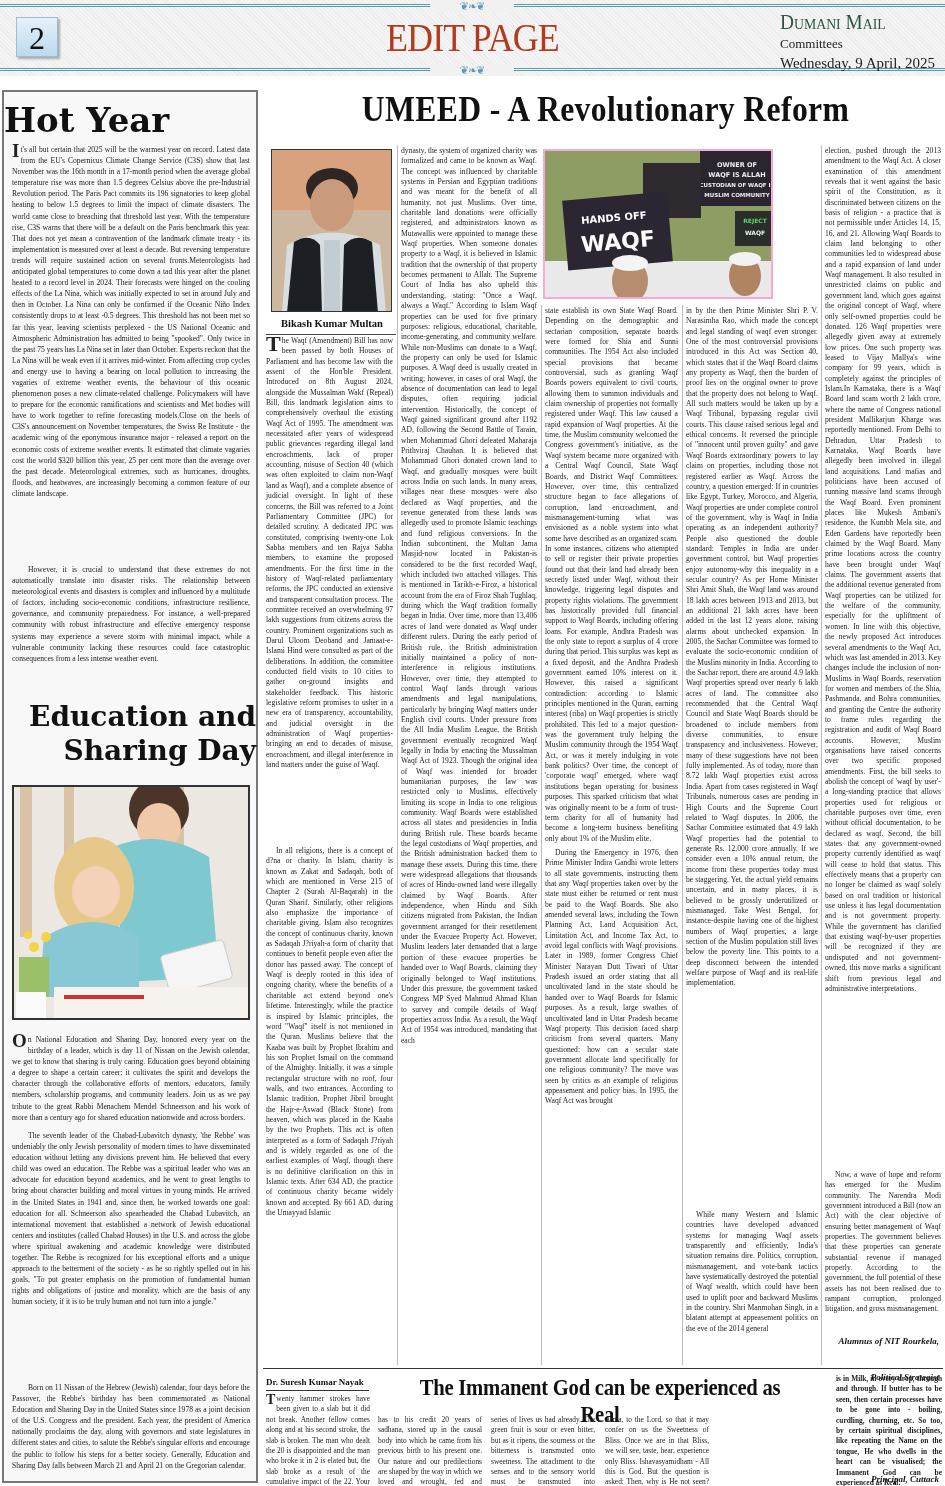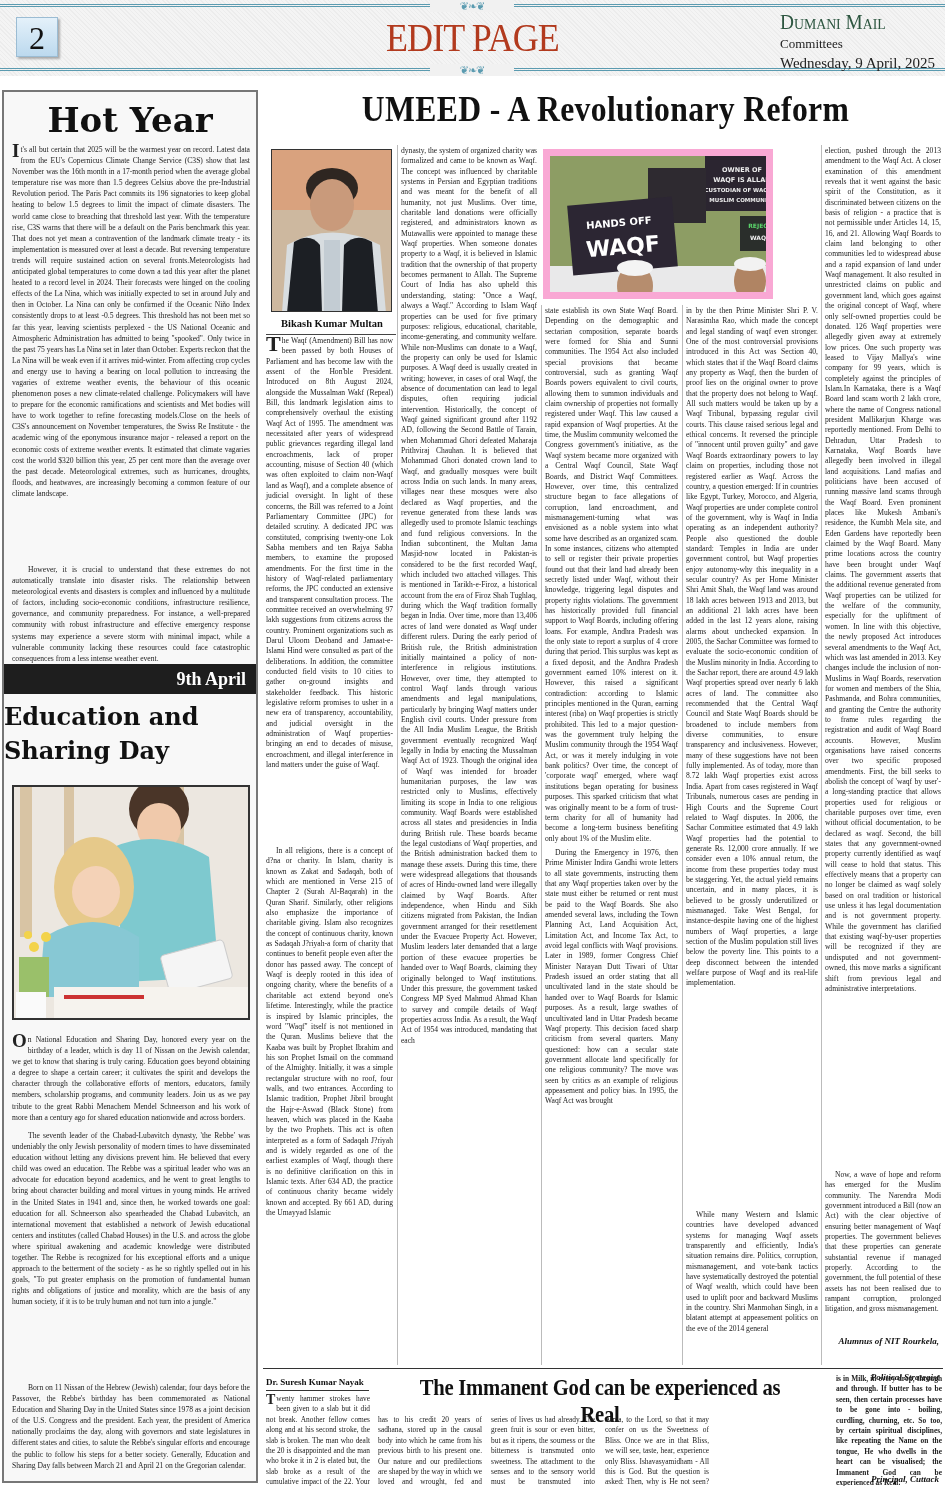--- a/index.html
+++ b/index.html
@@ -11,34 +11,34 @@
 .mh-line.top{top:4px}.mh-line.bot{top:68px}
 .swirl{position:absolute;left:430px;width:84px;height:12px;background:#f1f1f1;text-align:center;color:#5b9bb0;font-size:11px;line-height:12px;letter-spacing:-1px}
 .swirl.top{top:0}.swirl.bot{top:64px}
 .pagenum{position:absolute;left:16px;top:17px;width:42px;height:40px;background:linear-gradient(#e4f1fa,#bcd9ee);border:1px solid #9bbcd3;box-shadow:2px 2px 2px #aaa;font-size:32px;text-align:center;line-height:40px}
 .edit-title{position:absolute;left:300px;top:14px;width:345px;text-align:center;font-size:40px;color:#b23a1e;font-family:"Liberation Serif",serif;letter-spacing:-1px;transform:scaleX(.9)}
 .paper-name{position:absolute;left:780px;top:10px;font-size:21px;color:#2d5640;font-variant:small-caps;transform:scaleX(.92);transform-origin:left}
 .paper-city{position:absolute;left:780px;top:36px;font-size:13px;color:#222}
 .paper-date{position:absolute;left:780px;top:55px;font-size:15px;color:#222}
 
 .leftbox{position:absolute;left:2px;top:90px;width:256px;height:1393px;border:2px solid #777;background:#f8f8f8}
-.hot-title{position:absolute;left:0;top:8px;width:100%;text-align:center;font-size:34px;font-weight:bold;font-family:"DejaVu Serif",serif}
+.hot-title{position:absolute;left:0;top:8px;width:100%;text-align:left;font-size:34px;font-weight:bold;font-family:"DejaVu Serif",serif}
 .ltext{position:absolute;left:8px;width:238px;font-size:7.6px;line-height:11.1px;text-align:justify;color:#222}
 .dropcap{font-size:19px;font-weight:bold;float:left;line-height:14px;margin-right:1px}
 .date-bar{position:absolute;left:0;top:572px;width:252px;height:30px;background:#1e1e1e;color:#fff;font-size:18px;font-weight:bold;text-align:right;padding-right:10px;line-height:30px}
-.edu-title{position:absolute;left:0;top:608px;width:100%;text-align:left;font-size:24px;font-weight:bold;line-height:34px;font-family:"DejaVu Serif",serif}
+.edu-title{position:absolute;left:0;top:608px;width:100%;text-align:right;font-size:28px;font-weight:bold;line-height:34px;font-family:"DejaVu Serif",serif}
 .edu-img{position:absolute;left:8px;top:693px;width:238px;height:235px;border:2px solid #333;overflow:hidden;
  background:linear-gradient(180deg,#e9e5df 0%,#f1ede8 60%,#d8cbb5 100%)}
 
 .main-head{position:absolute;left:268px;top:88px;width:675px;font-size:36px;font-weight:bold;text-align:center;font-family:"Liberation Serif",serif;letter-spacing:.4px;transform:scaleX(.88);transform-origin:center}
 .col{position:absolute;font-size:7.6px;line-height:10.35px;text-align:justify;color:#222}
 .author-img{position:absolute;left:271px;top:149px;width:121px;height:163px;border:1px solid #333;overflow:hidden;background:#d9c7b0}
 .author-name{position:absolute;left:262px;top:318px;width:140px;text-align:center;font-size:10.5px;font-weight:bold}
 .author-rule{position:absolute;left:266px;top:334px;width:130px;border-top:1px solid #444}
-.protest-img{position:absolute;left:543px;top:149px;width:230px;height:150px;border:7px solid #f9a8d4;overflow:hidden;background:#ef4444}
+.protest-img{position:absolute;left:543px;top:149px;width:230px;height:150px;border:2px solid #f9a8d4;overflow:hidden;background:#ef4444}
 .byline-end{position:absolute;right:6px;font-size:9px;font-style:italic;font-weight:bold;text-align:right}
 .rule-h{position:absolute;border-top:1.5px solid #333}
 
 .bot-head{position:absolute;left:374px;top:1374px;width:452px;font-size:24px;font-weight:bold;text-align:center;font-family:"Liberation Serif",serif;transform:scaleX(.86);letter-spacing:-.3px}
 .bot-author{position:absolute;left:266px;top:1377px;width:103px;font-size:9px;font-weight:bold;text-align:left}
 .bcol{position:absolute;font-size:7.4px;line-height:10.4px;text-align:justify;color:#222}
 .vrule{position:absolute;border-left:1px solid #bbb}
 </style>
 </head>
 <body>
@@ -55,21 +55,20 @@
   <div class="paper-date">Wednesday, 9 April, 2025</div>
 </header>
 
 <aside class="leftbox">
   <h2 class="hot-title">Hot Year</h2>
   <div class="ltext" style="top:52px;">
     <span class="dropcap">I</span><span>t's all but certain that 2025 will be the warmest year on record. Latest data from the EU's Copernicus Climate Change Service (C3S) show that last November was the 16th month in a 17-month period when the average global temperature rise was more than 1.5 degrees Celsius above the pre-Industrial Revolution period. The Paris Pact commits its 196 signatories to keep global heating to below 1.5 degrees to limit the impact of climate disasters. The world came close to breaching that threshold last year. With the temperature rise, C3S warns that there will be a default on the Paris benchmark this year. That does not yet mean a contravention of the landmark climate treaty - its implementation is measured over at least a decade. But reversing temperature trends will require sustained action on several fronts.Meteorologists had anticipated global temperatures to come down a tad this year after the planet heated to a record level in 2024. Their forecasts were hinged on the cooling effects of the La Nina, which was initially expected to set in around July and then in October. La Nina can only be confirmed if the Oceanic Niño Index consistently drops to at least -0.5 degrees. This threshold has not been met so far this year, leaving scientists perplexed - the US National Oceanic and Atmospheric Administration has admitted to being "spooked". Only twice in the past 75 years has La Nina set in later than October. Experts reckon that the La Nina will be weak even if it arrives mid-winter. From affecting crop cycles and energy use to having a bearing on local pollution to increasing the vagaries of extreme weather events, the behaviour of this oceanic phenomenon poses a new climate-related challenge. Policymakers will have to prepare for the economic ramifications and scientists and Met bodies will have to work together to refine forecasting models.Close on the heels of C3S's announcement on November temperatures, the Swiss Re Institute - the academic wing of the eponymous insurance major - released a report on the economic costs of extreme weather events. It estimated that climate vagaries cost the world $320 billion this year, 25 per cent more than the average over the past decade. Meteorological extremes, such as hurricanes, droughts, floods, and heatwaves, are increasingly becoming a common feature of our climate landscape.</span>
   </div>
   <div class="ltext" style="top:472px;text-indent:16px;">However, it is crucial to understand that these extremes do not automatically translate into disaster risks. The relationship between meteorological events and disasters is complex and influenced by a multitude of factors, including socio-economic conditions, infrastructure resilience, governance, and community preparedness. For instance, a well-prepared community with robust infrastructure and effective emergency response systems may experience a severe storm with minimal impact, while a vulnerable community lacking these resources could face catastrophic consequences from a less intense weather event.</div>
 
-  <div class="date-bar">9th April</div>
   <h2 class="edu-title">Education and Sharing Day</h2>
 
   <div class="edu-img">
     <svg width="238" height="235" viewBox="0 0 238 235">
       <rect x="0" y="0" width="238" height="235" fill="#ece7e0"></rect>
       <rect x="6" y="0" width="12" height="150" fill="#d8c4a4"></rect>
       <rect x="50" y="0" width="10" height="70" fill="#d8c4a4"></rect>
       <rect x="160" y="0" width="10" height="80" fill="#d8c4a4"></rect>
       <ellipse cx="145" cy="22" rx="30" ry="30" fill="#4a3528"></ellipse>
       <ellipse cx="145" cy="40" rx="22" ry="24" fill="#f0c9ab"></ellipse>

